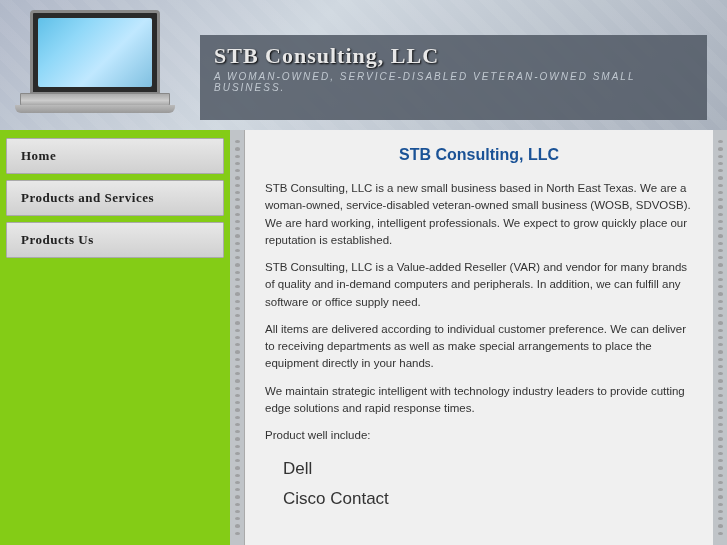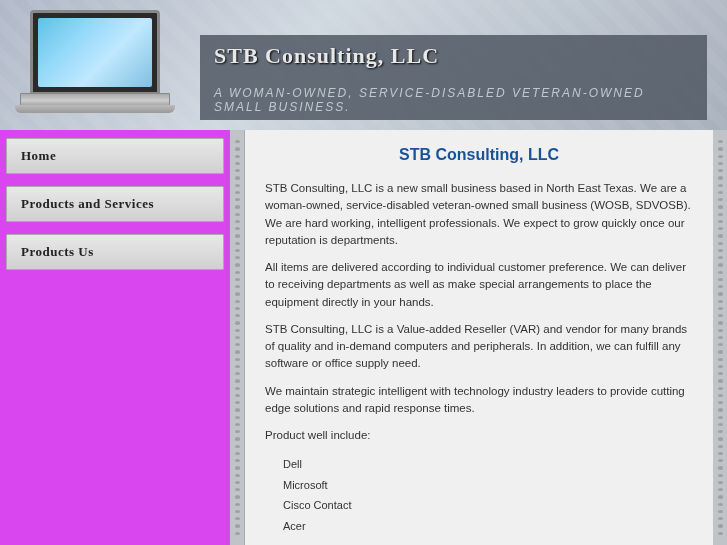--- a/index.html
+++ b/index.html
@@ -98,44 +98,44 @@
       color: #e8e8e8;
       font-size: 22px;
       font-weight: bold;
       letter-spacing: 1px;
       font-family: 'Times New Roman', serif;
       text-shadow: 1px 1px 2px #000;
     }
 
     .header-tagline {
       color: #c0c8d0;
-      font-size: 12px;
+      font-size: 10px;
       letter-spacing: 2px;
-      margin-top: 17px;
+      margin-top: 2px;
       font-style: italic;
       text-transform: uppercase;
     }
 
     
     .main-layout {
       display: flex;
       width: 100%;
       height: 415px;
       background: #c0c4c8;
     }
 
     
     .sidebar {
       width: 230px;
       min-width: 230px;
-      background: #d946ef;
+      background: #84cc16;
       padding: 8px 6px;
       display: flex;
       flex-direction: column;
-      gap: 12px;
+      gap: 6px;
     }
 
     .sidebar-item {
       background: linear-gradient(180deg, #e8e8e8 0%, #d0d0d0 100%);
       border: 1px solid #aaa;
       padding: 9px 14px;
       cursor: pointer;
       font-size: 13px;
       font-weight: bold;
       color: #222;
@@ -191,21 +191,21 @@
     .content-body p {
       margin-bottom: 10px;
     }
 
     .product-list {
       margin-top: 6px;
       margin-left: 8px;
     }
 
     .product-list-item {
-      font-size: 11px;
+      font-size: 17px;
       color: #333;
       padding: 2px 0;
       padding-left: 10px;
     }
 
     
     .right-dots {
       width: 14px;
       background: #c0c4c8;
       display: flex;
@@ -297,30 +297,28 @@
       <div class="dot"></div>
       <div class="dot"></div>
       <div class="dot"></div>
       <div class="dot"></div>
       <div class="dot"></div>
     </div>
 
   <div class="content">
     <div class="content-title">STB Consulting, LLC</div>
     <div class="content-body">
-      <p>STB Consulting, LLC is a new small business based in North East Texas. We are a woman-owned, service-disabled veteran-owned small business (WOSB, SDVOSB). We are hard working, intelligent professionals. We expect to grow quickly once our reputation is departments.</p>
+      <p>STB Consulting, LLC is a new small business based in North East Texas. We are a woman-owned, service-disabled veteran-owned small business (WOSB, SDVOSB). We are hard working, intelligent professionals. We expect to grow quickly place our reputation is established.</p>
+      <p>STB Consulting, LLC is a Value-added Reseller (VAR) and vendor for many brands of quality and in-demand computers and peripherals. In addition, we can fulfill any software or office supply need.</p>
       <p>All items are delivered according to individual customer preference. We can deliver to receiving departments as well as make special arrangements to place the equipment directly in your hands.</p>
-      <p>STB Consulting, LLC is a Value-added Reseller (VAR) and vendor for many brands of quality and in-demand computers and peripherals. In addition, we can fulfill any software or office supply need.</p>
       <p>We maintain strategic intelligent with technology industry leaders to provide cutting edge solutions and rapid response times.</p>
       <p>Product well include:</p>
       <div class="product-list">
         <div class="product-list-item">Dell</div>
-        <div class="product-list-item">Microsoft</div>
         <div class="product-list-item">Cisco Contact</div>
-        <div class="product-list-item">Acer</div>
       </div>
     </div>
   </div>
 
   <div class="right-dots" id="right-dots-container">
   <div class="dot"></div>
       <div class="dot"></div>
       <div class="dot"></div>
       <div class="dot"></div>
       <div class="dot"></div>

